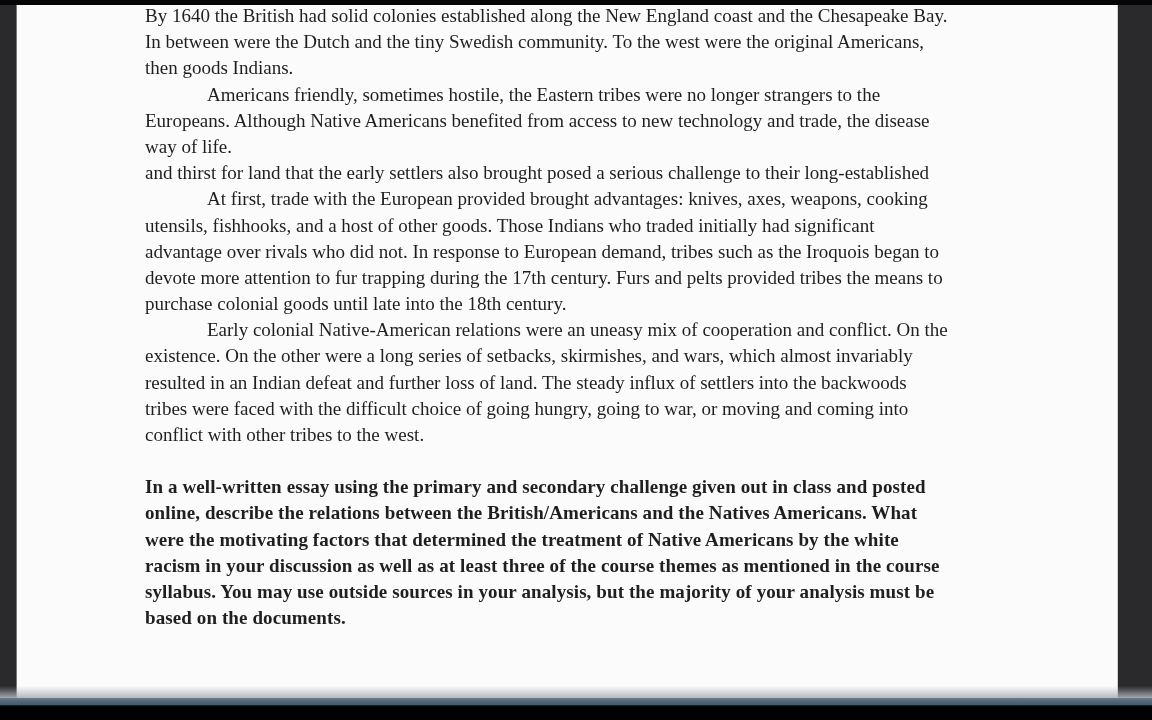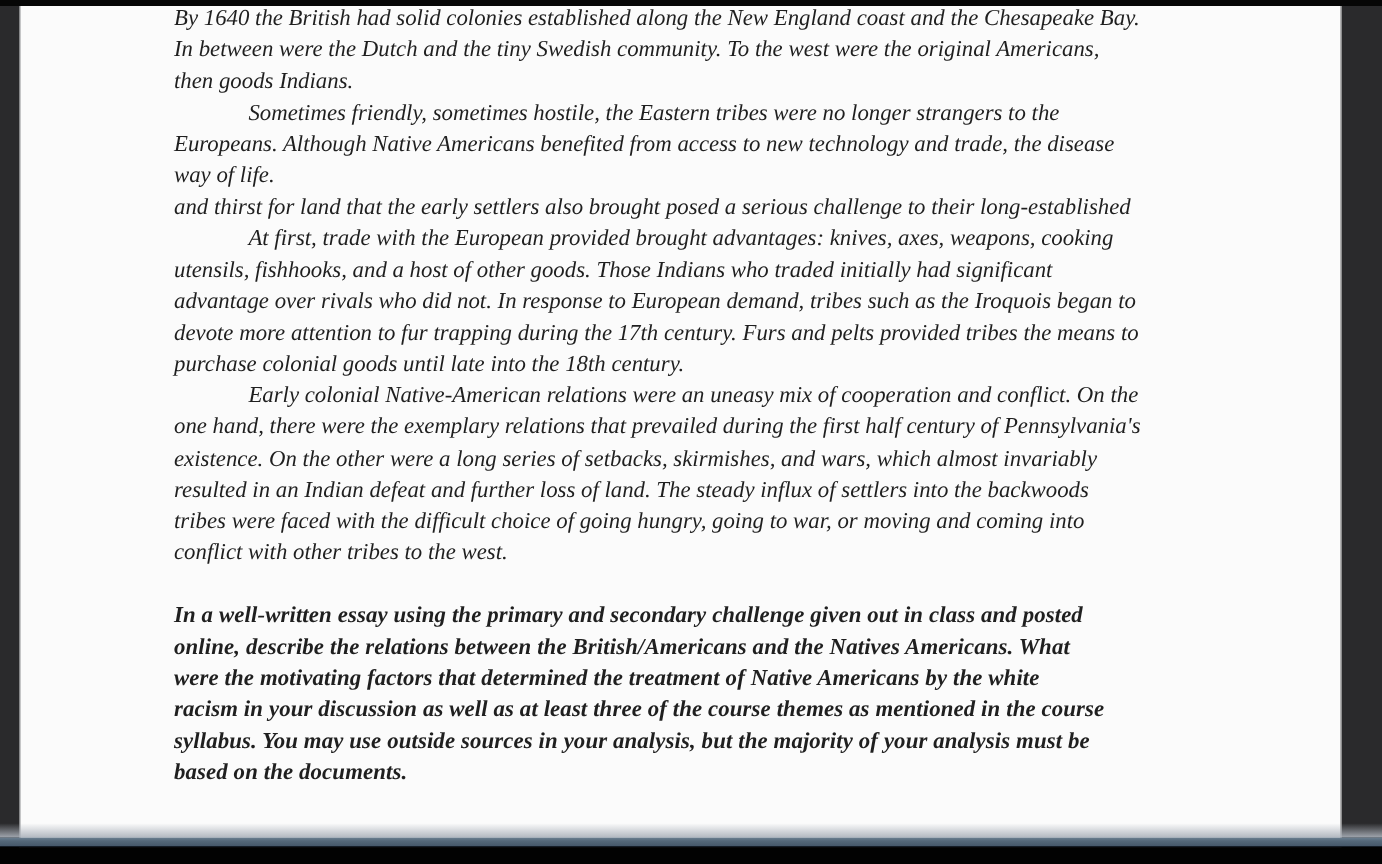--- a/index.html
+++ b/index.html
@@ -9,21 +9,20 @@
     height: 720px;
     background: #000;
     overflow: hidden;
   }
   .stage {
     position: absolute;
     inset: 0;
     width: 1152px;
     height: 720px;
     font-family: "Liberation Serif", "DejaVu Serif", serif;
-    font-style: italic;
   }
   .backdrop-left {
     position: absolute;
     left: 0; top: 0;
     width: 16px; height: 706px;
     background: #2a2a2c;
     z-index: 1;
   }
   .backdrop-right {
     position: absolute;
@@ -103,35 +102,34 @@
 
   <div class="doc-page">
     <div class="doc-text">
 
     <div class="para">
           <div class="line">By 1640 the British had solid colonies established along the New England coast and the Chesapeake Bay.</div>
           <div class="line">In between were the Dutch and the tiny Swedish community. To the west were the original Americans,</div>
           <div class="line">then goods Indians.</div>
         </div>
         <div class="para">
-          <div class="line indent">Sometimes friendly, sometimes hostile, the Eastern tribes were no longer strangers to the</div>
+          <div class="line indent">Americans friendly, sometimes hostile, the Eastern tribes were no longer strangers to the</div>
           <div class="line">Europeans. Although Native Americans benefited from access to new technology and trade, the disease</div>
           <div class="line">way of life.</div>
           <div class="line">and thirst for land that the early settlers also brought posed a serious challenge to their long-established</div>
         </div>
         <div class="para">
           <div class="line indent">At first, trade with the European provided brought advantages: knives, axes, weapons, cooking</div>
           <div class="line">utensils, fishhooks, and a host of other goods. Those Indians who traded initially had significant</div>
           <div class="line">advantage over rivals who did not. In response to European demand, tribes such as the Iroquois began to</div>
           <div class="line">devote more attention to fur trapping during the 17th century. Furs and pelts provided tribes the means to</div>
           <div class="line">purchase colonial goods until late into the 18th century.</div>
         </div>
         <div class="para">
           <div class="line indent">Early colonial Native-American relations were an uneasy mix of cooperation and conflict. On the</div>
-          <div class="line">one hand, there were the exemplary relations that prevailed during the first half century of Pennsylvania's</div>
           <div class="line">existence. On the other were a long series of setbacks, skirmishes, and wars, which almost invariably</div>
           <div class="line">resulted in an Indian defeat and further loss of land. The steady influx of settlers into the backwoods</div>
           <div class="line">tribes were faced with the difficult choice of going hungry, going to war, or moving and coming into</div>
           <div class="line">conflict with other tribes to the west.</div>
         </div>
         <div class="para bold">
           <div class="line">In a well-written essay using the primary and secondary challenge given out in class and posted</div>
           <div class="line">online, describe the relations between the British/Americans and the Natives Americans. What</div>
           <div class="line">were the motivating factors that determined the treatment of Native Americans by the white</div>
           <div class="line">racism in your discussion as well as at least three of the course themes as mentioned in the course</div>

